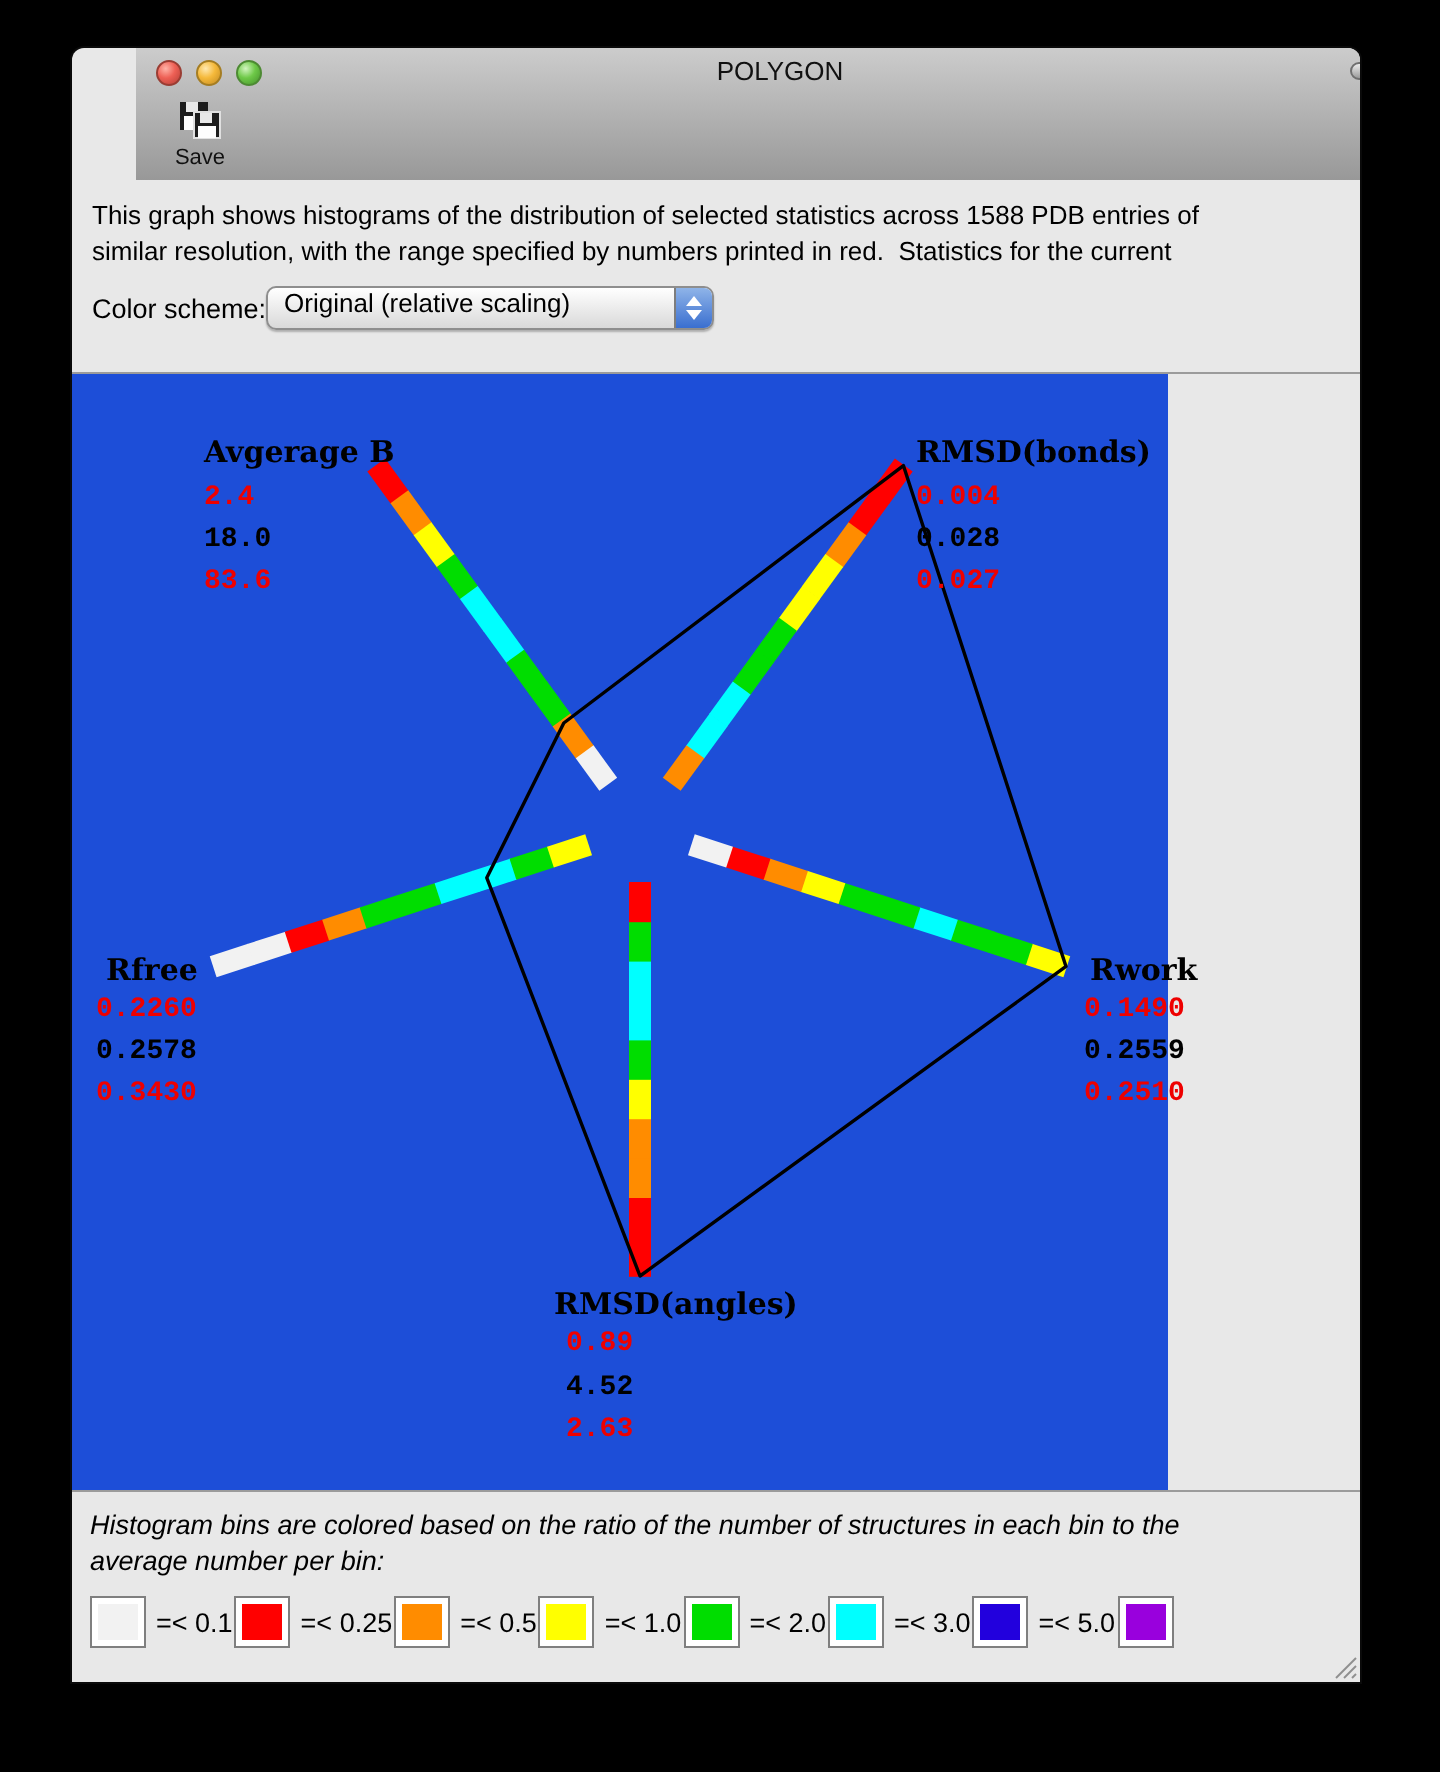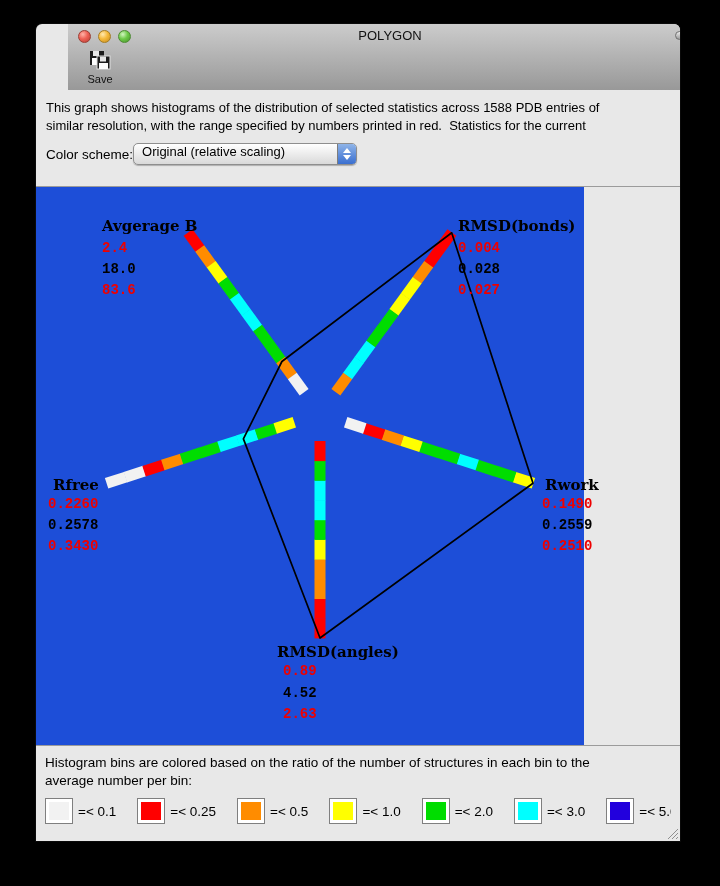--- a/index.html
+++ b/index.html
@@ -26,22 +26,22 @@
   .popup{display:inline-flex;align-items:flex-start;height:22px;width:224px;border:1px solid #8e8e8e;border-radius:5px;background:linear-gradient(#ffffff,#d9d9d9);box-sizing:border-box;position:relative;box-shadow:0 1px 1px rgba(0,0,0,.25);}
   .popup-text{font-size:13px;color:#000;padding-left:8px;flex:1;white-space:nowrap;overflow:hidden;}
   .popup-cap{width:19px;height:100%;border-radius:0 4px 4px 0;background:linear-gradient(#8fb4e8,#3a6fd0);display:flex;flex-direction:column;align-items:center;justify-content:center;gap:2px;border-left:1px solid #7d7d7d;box-sizing:border-box;}
   .arr{width:0;height:0;border-left:4px solid transparent;border-right:4px solid transparent;}
   .arr.up{border-bottom:5px solid #fff;}
   .arr.down{border-top:5px solid #fff;}
   
   .plot{position:absolute;left:0;top:163px;width:548px;height:558px;background:#1d4ed8;}
   
   .legendpane{position:absolute;left:0;top:721px;width:100%;height:96px;box-sizing:border-box;border-top:1px solid #9b9b9b;background:#e8e8e8;padding:8px 9px 0 9px;}
-  .legend-line{font-size:13.5px;color:#000;line-height:18px;white-space:pre-wrap;}
-  .bins{display:flex;align-items:center;gap:21px;margin-top:8px;white-space:nowrap;overflow:hidden;}
+  .legend-line{font-size:13.5px;color:#000;line-height:18px;white-space:pre-wrap;font-style:italic;}
+  .bins{display:flex;align-items:center;gap:1px;margin-top:8px;white-space:nowrap;overflow:hidden;}
   .bin{display:inline-flex;align-items:center;gap:5px;flex:0 0 auto;}
   .swatch-box{display:inline-flex;align-items:center;justify-content:center;width:28px;height:26px;border:1px solid #7f7f7f;background:#fff;box-sizing:border-box;}
   .swatch{display:block;width:20px;height:18px;}
   .bin-label{font-size:13.5px;color:#000;}
   .grip{position:absolute;right:1px;bottom:1px;}
 </style>
 </head>
 <body>
 
 <div class="window">

